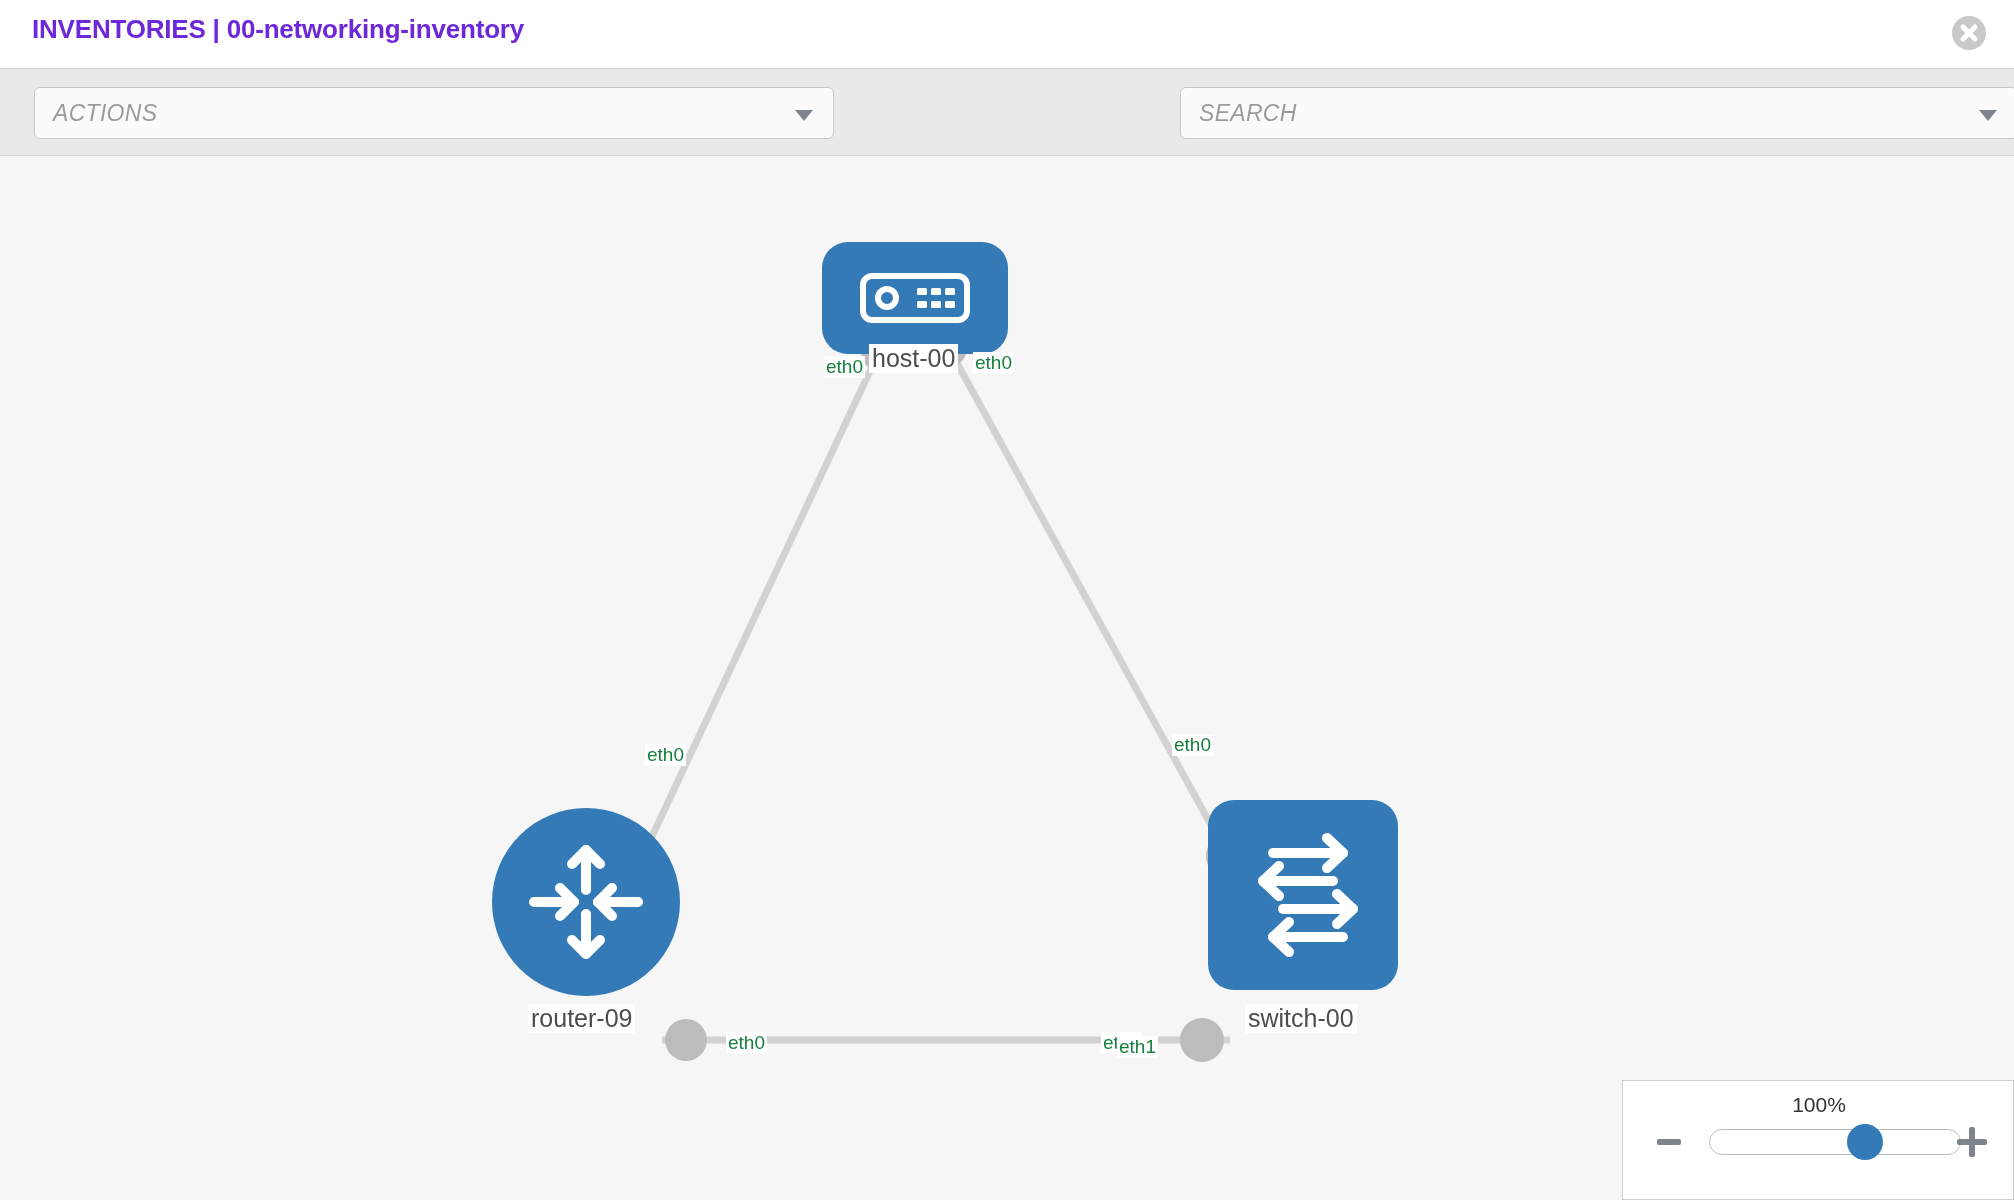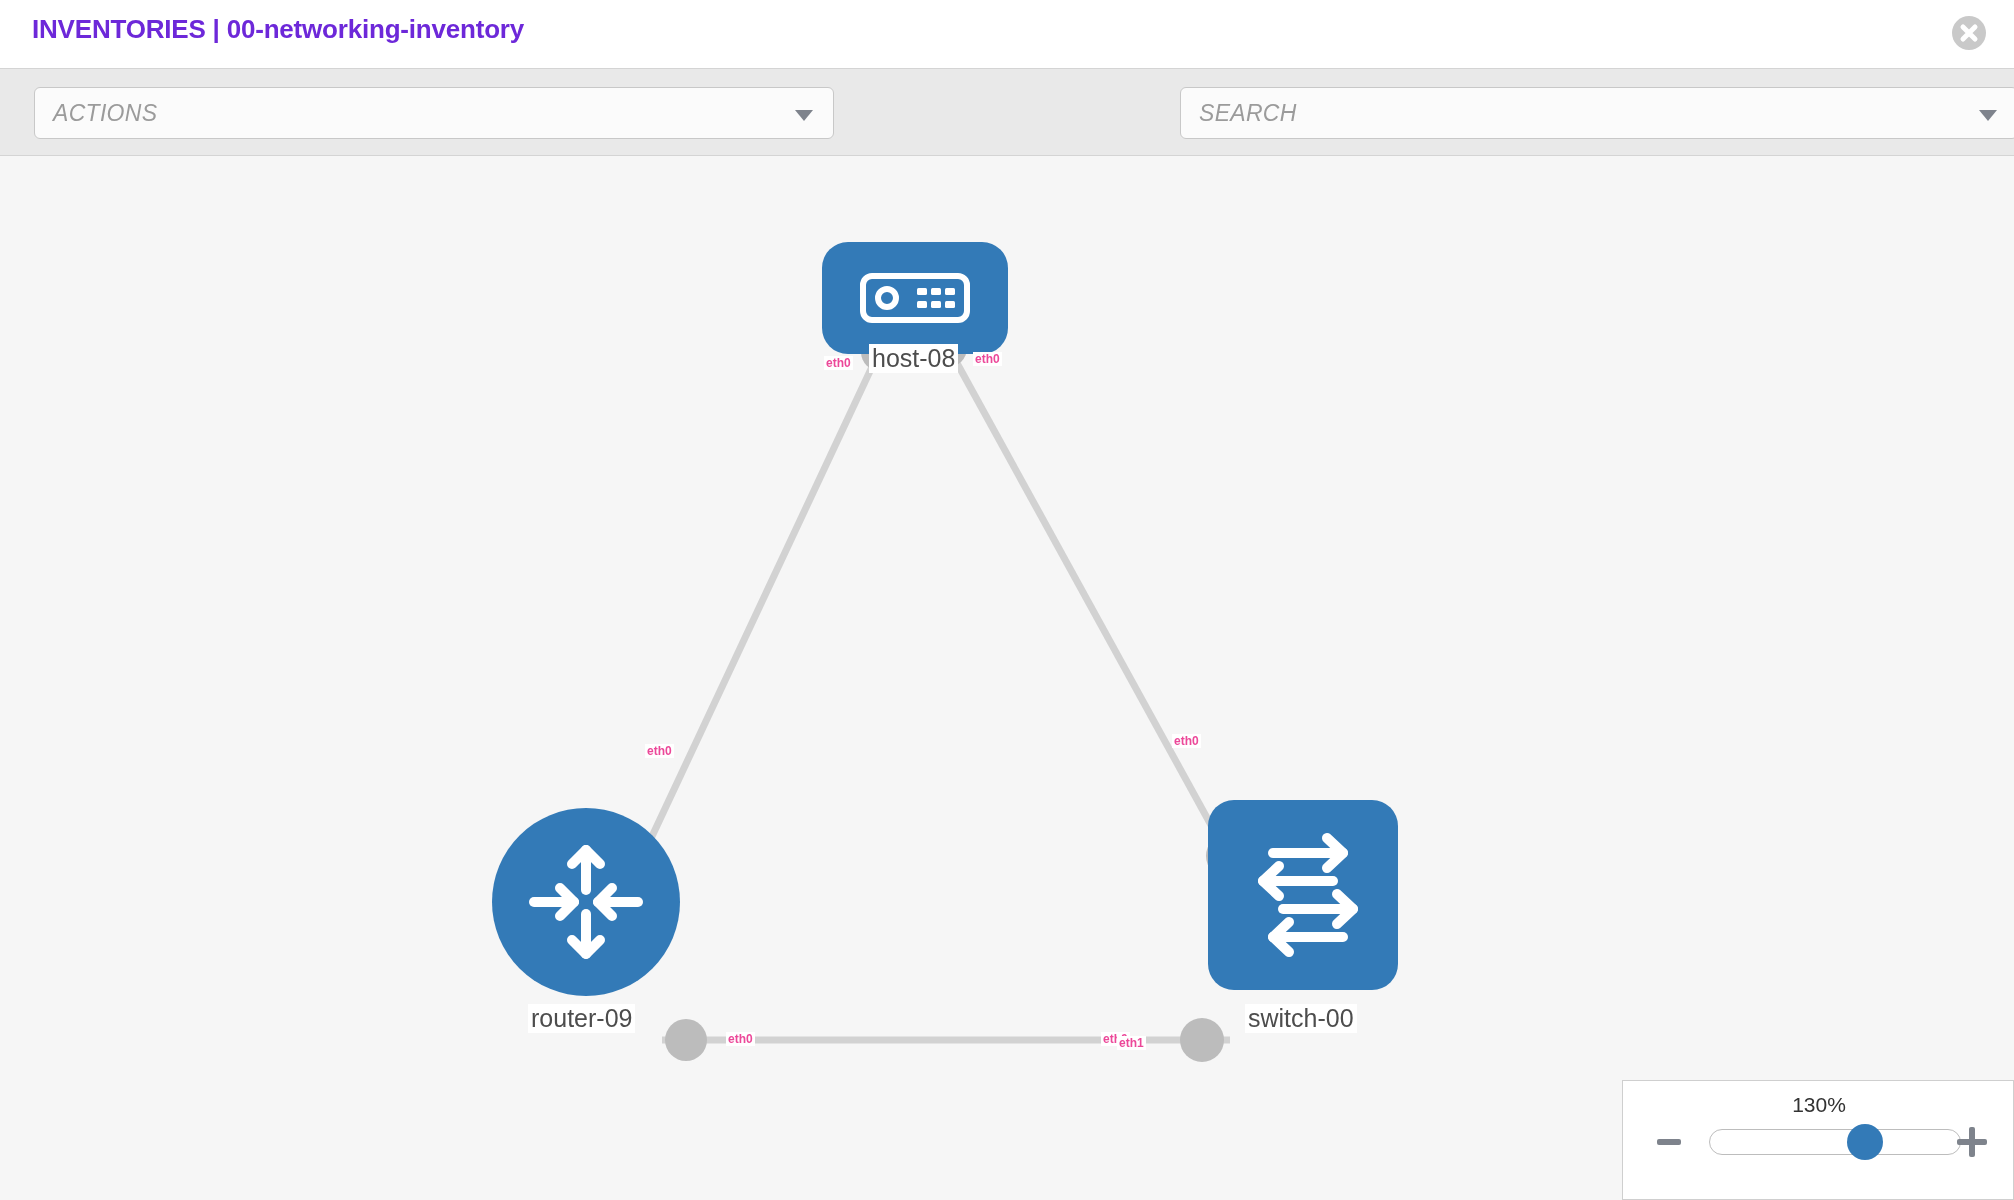--- a/index.html
+++ b/index.html
@@ -76,25 +76,24 @@
   }
   .node-label {
     position: absolute;
     font-size: 25px; color: #4d4d4d;
     background: #ffffff;
     white-space: nowrap;
     padding: 0 3px;
   }
   .link-label {
     position: absolute;
-    font-size: 12px; color: #ec4899;
+    font-size: 19px; color: #15803d;
     background: #ffffff;
     white-space: nowrap;
     padding: 0 2px;
-    font-weight: bold;
   }
 
   
   #zoom-panel {
     position: absolute; left: 1622px; top: 1080px;
     width: 392px; height: 120px;
     background: #ffffff;
     border: 1px solid #cfcfcf;
   }
   #zoom-value {
@@ -200,21 +199,21 @@
           <g fill="#ffffff">
             <rect x="57" y="17" width="10" height="7" rx="1.5"></rect>
             <rect x="71" y="17" width="10" height="7" rx="1.5"></rect>
             <rect x="85" y="17" width="10" height="7" rx="1.5"></rect>
             <rect x="57" y="30" width="10" height="7" rx="1.5"></rect>
             <rect x="71" y="30" width="10" height="7" rx="1.5"></rect>
             <rect x="85" y="30" width="10" height="7" rx="1.5"></rect>
           </g>
         </svg>
       </div>
-      <div class="node-label" style="left:869px; top:188px;">host-08</div>
+      <div class="node-label" style="left:869px; top:188px;">host-00</div>
     </div>
 
     <div class="node">
       <div class="node-shape" style="left:492px; top:652px; width:188px; height:188px; border-radius:50%;">
         <svg width="124" height="124" viewBox="0 0 124 124" aria-hidden="true">
           <g stroke="#ffffff" stroke-width="10" stroke-linecap="round" stroke-linejoin="round" fill="none">
             <line x1="62" y1="10" x2="62" y2="50"></line>
             <polyline points="48,24 62,10 76,24"></polyline>
             <line x1="62" y1="114" x2="62" y2="74"></line>
             <polyline points="48,100 62,114 76,100"></polyline>
@@ -255,21 +254,21 @@
     <div class="link-label" style="left:1172px; top:578px;">eth0</div>
 
     <div class="link-label" style="left:726px; top:876px;">eth0</div>
 
     <div class="link-label" style="left:1101px; top:876px; z-index:1;">eth0</div>
 
     <div class="link-label" style="left:1117px; top:880px; z-index:2;text-align:center;">eth1</div>
   </div>
 
   <div id="zoom-panel">
-    <div id="zoom-value">130%</div>
+    <div id="zoom-value">100%</div>
     <div id="zoom-minus"></div>
     <div id="zoom-track">
       <div id="zoom-thumb"></div>
     </div>
     <div id="zoom-plus"></div>
   </div>
 
 </div>
 
 </body></html>

